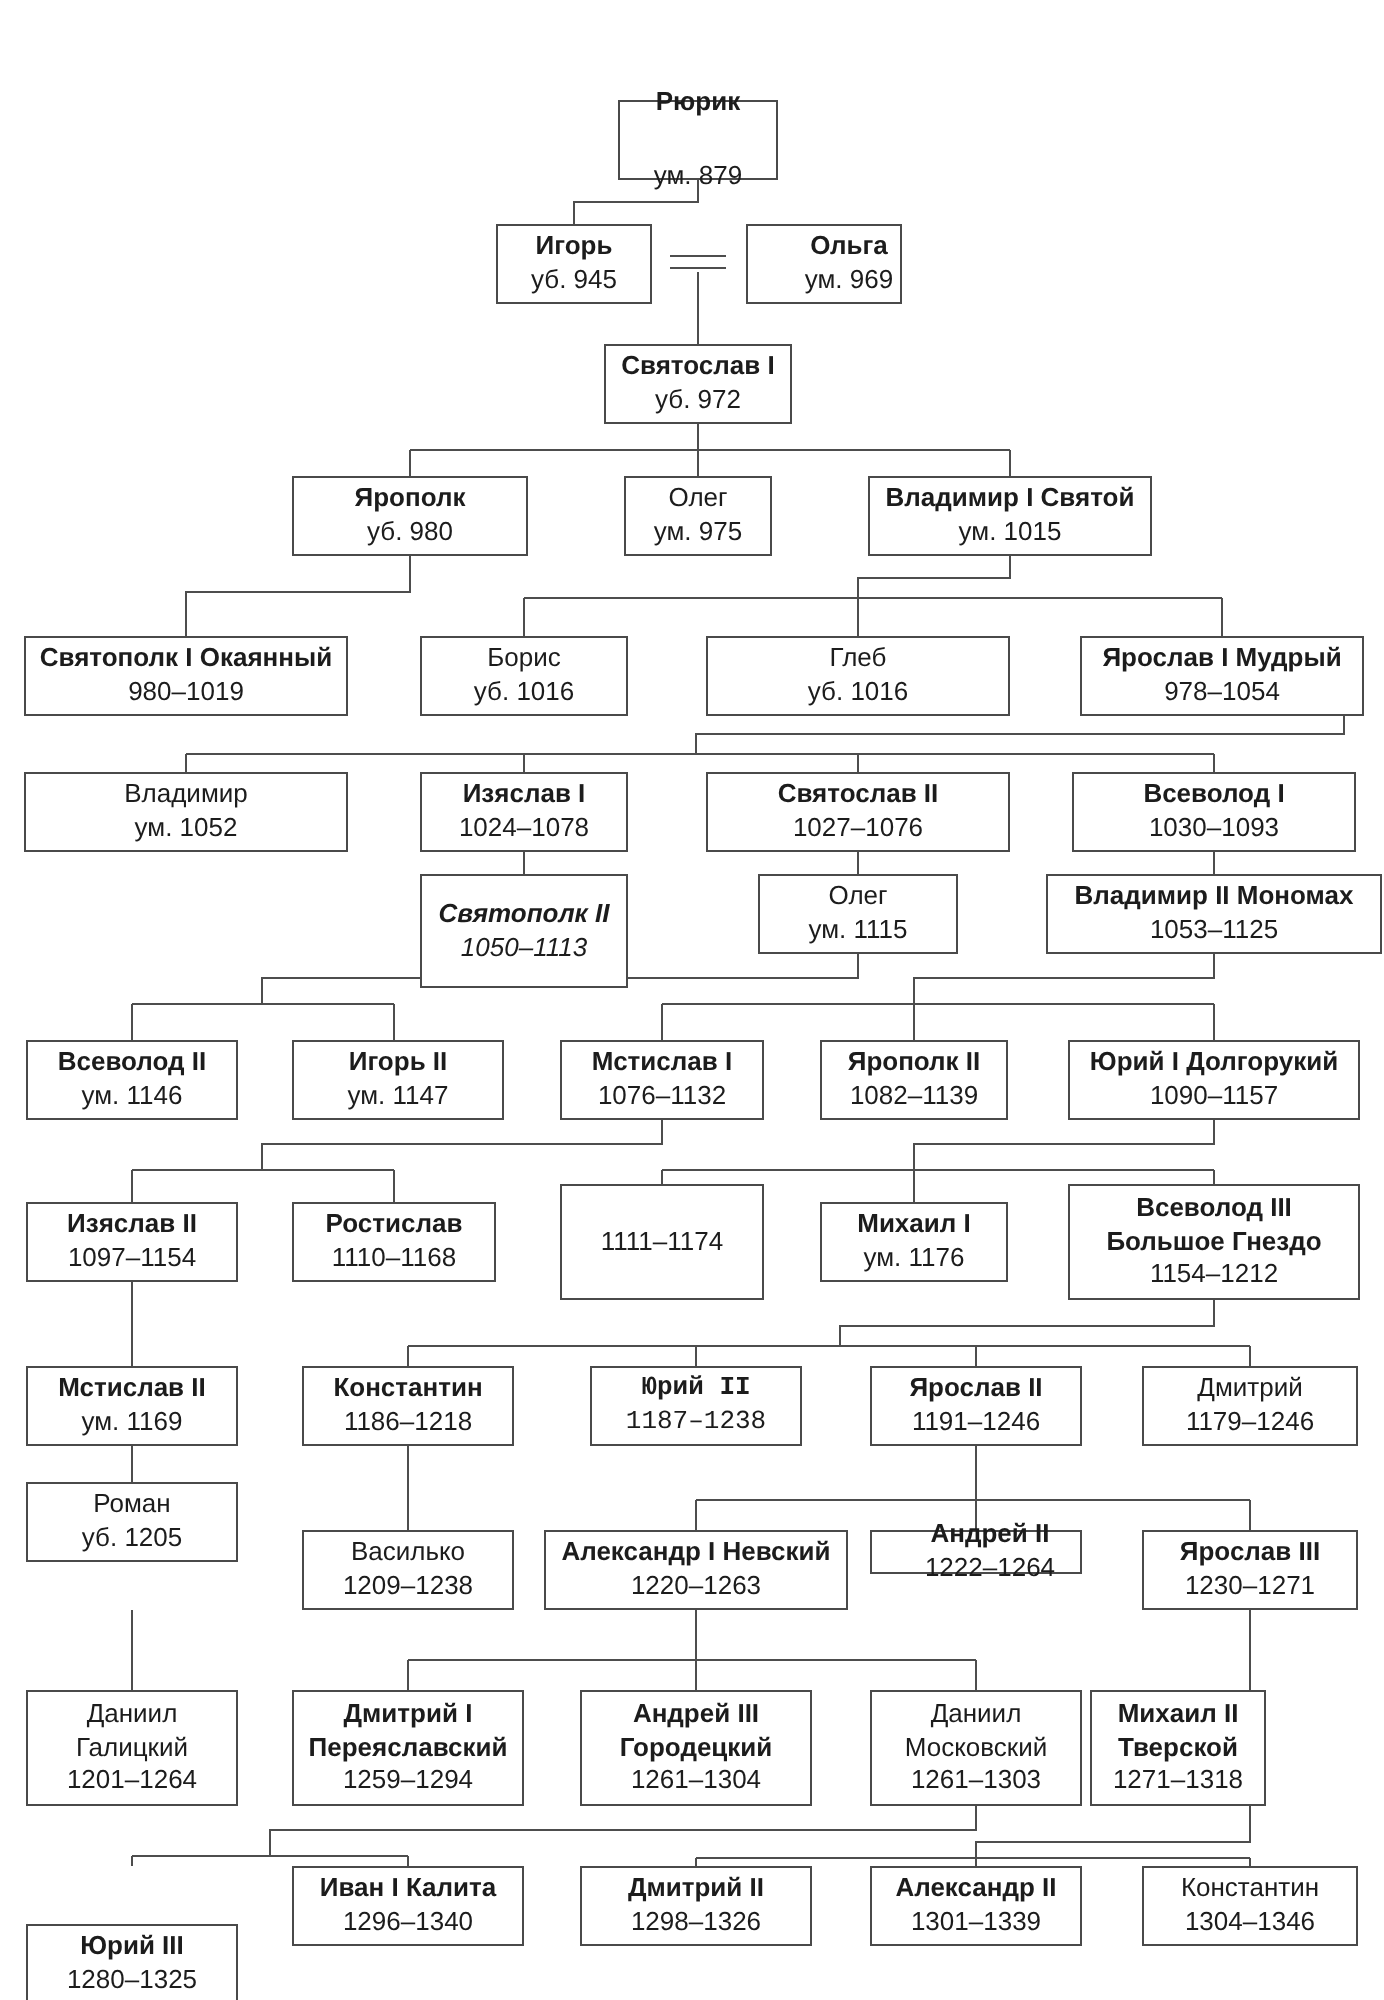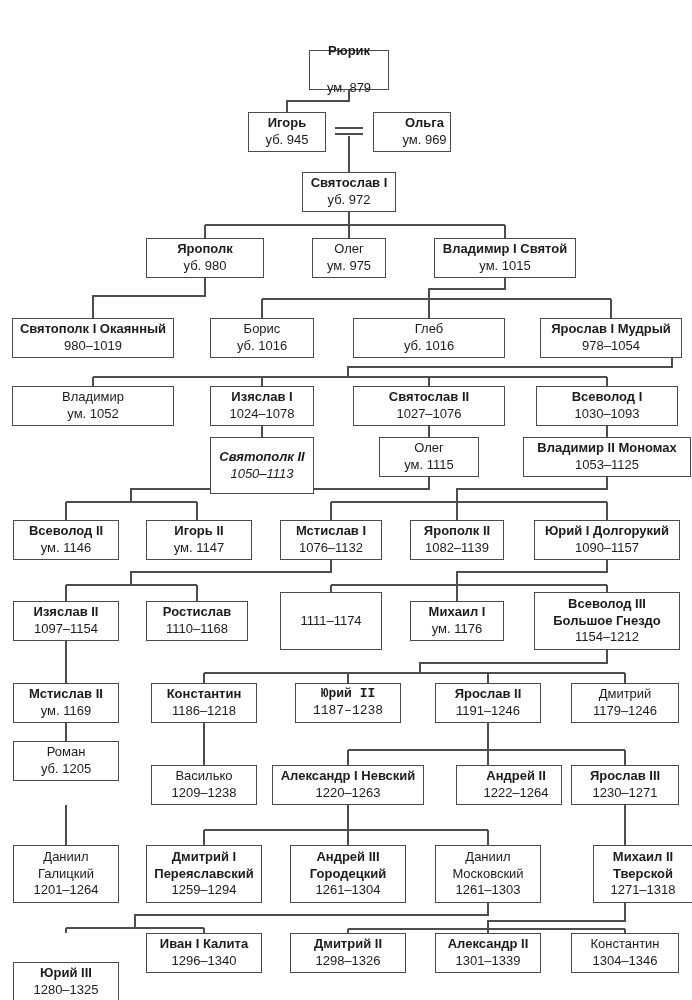--- a/index.html
+++ b/index.html
@@ -226,21 +226,21 @@
         <div class="pdates">уб. 1205</div>
       </div>
       <div class="person" style="left: 151px; top: 765px; width: 106px; height: 40px;">
         <div class="pname">Василько</div>
         <div class="pdates">1209–1238</div>
       </div>
       <div class="person bold" style="left: 272px; top: 765px; width: 152px; height: 40px;">
         <div class="pname">Александр I Невский</div>
         <div class="pdates">1220–1263</div>
       </div>
-      <div class="person bold" style="left: 456px; top: 765px; width: 106px; height: 40px; padding-left: 16px;">
+      <div class="person bold" style="left: 435px; top: 765px; width: 106px; height: 22px; padding-left: 16px;">
         <div class="pname">Андрей II</div>
         <div class="pdates">1222–1264</div>
       </div>
       <div class="person bold" style="left: 571px; top: 765px; width: 108px; height: 40px;">
         <div class="pname">Ярослав III</div>
         <div class="pdates">1230–1271</div>
       </div>
       <div class="person" style="left: 13px; top: 845px; width: 106px; height: 58px;">
         <div class="pname">Даниил
 Галицкий</div>
@@ -254,21 +254,21 @@
       <div class="person bold" style="left: 290px; top: 845px; width: 116px; height: 58px;">
         <div class="pname">Андрей III
 Городецкий</div>
         <div class="pdates">1261–1304</div>
       </div>
       <div class="person" style="left: 435px; top: 845px; width: 106px; height: 58px;">
         <div class="pname">Даниил
 Московский</div>
         <div class="pdates">1261–1303</div>
       </div>
-      <div class="person bold" style="left: 593px; top: 845px; width: 100px; height: 58px;">
+      <div class="person bold" style="left: 545px; top: 845px; width: 88px; height: 58px;">
         <div class="pname">Михаил II
 Тверской</div>
         <div class="pdates">1271–1318</div>
       </div>
       <div class="person bold" style="left: 13px; top: 933px; width: 106px; height: 40px; margin-top: 29px;">
         <div class="pname">Юрий III</div>
         <div class="pdates">1280–1325</div>
       </div>
       <div class="person bold" style="left: 146px; top: 933px; width: 116px; height: 40px;">
         <div class="pname">Иван I Калита</div>

